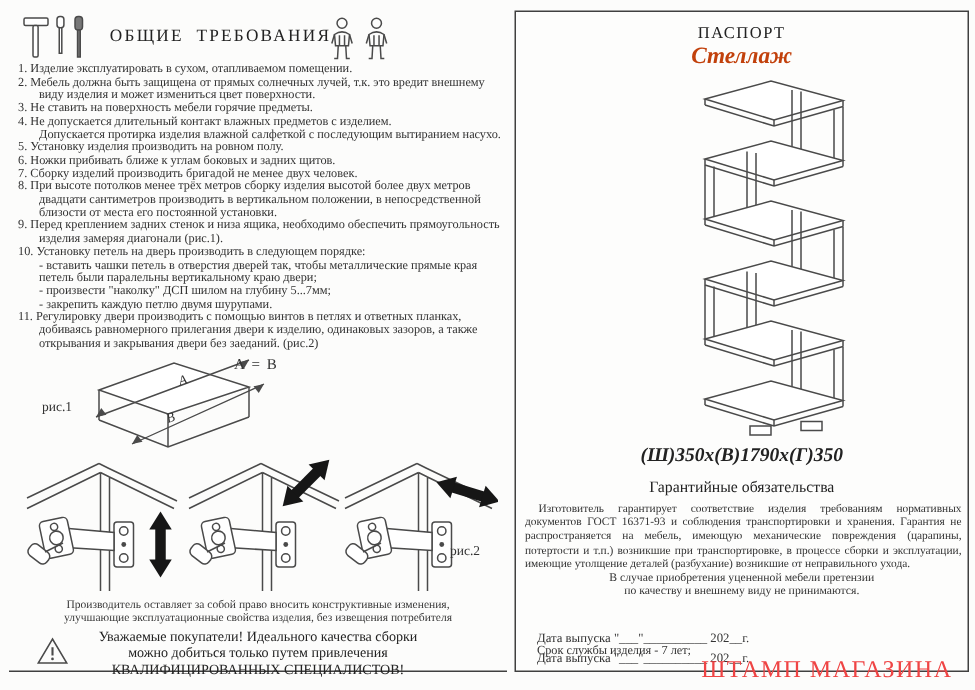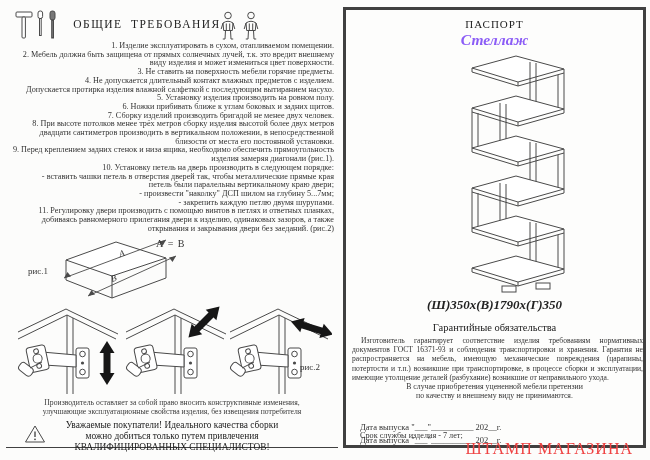--- a/index.html
+++ b/index.html
@@ -3,34 +3,34 @@
 <meta charset="utf-8">
 <style>
   html,body{margin:0;padding:0;}
   body{
     width:650px;height:460px;position:relative;overflow:hidden;
     background:#fcfcfb;color:#333;
     font-family:"Liberation Serif","DejaVu Serif",serif;
   }
   .panel{position:absolute;box-sizing:border-box;}
   #left-panel{left:6px;top:6px;width:332px;height:442px;border-bottom:1px solid #404040;}
-  #right-panel{left:343px;top:7px;width:303px;height:441px;border:3px solid #404040;background:#fdfdfc;}
+  #right-panel{left:343px;top:7px;width:303px;height:441px;border:1px solid #404040;background:#fdfdfc;}
   .abs{position:absolute;}
   .ctr{text-align:center;width:100%;left:0;}
   .pre{white-space:pre-line;}
   #gen-title{top:12px;left:56px;width:170px;text-align:center;font-size:11.5px;letter-spacing:1.5px;word-spacing:4px;color:#222;}
-  #gen-list{left:6px;top:36px;width:322px;font-size:8.2px;line-height:8.7px;text-align:right;}
+  #gen-list{left:6px;top:36px;width:322px;font-size:8.2px;line-height:8.7px;}
   .gen-item{padding-left:14px;text-indent:-14px;white-space:pre-line;}
   #fig1-label{left:22px;top:260px;font-size:9px;}
   #fig1-formula{left:150px;top:232px;font-size:10px;letter-spacing:1px;}
   #fig2-label{left:294px;top:356px;font-size:9px;}
   #manufacturer-note{top:392px;font-size:7.7px;line-height:9px;color:#3a3a3a;}
   #warning-text{top:414px;font-size:9.4px;line-height:11px;color:#222;}
   #passport-label{top:8px;font-size:11px;letter-spacing:1px;color:#222;}
-  #product-name{top:21px;font-size:15.5px;font-weight:bold;font-style:italic;color:#8b5cf6;}
+  #product-name{top:21px;font-size:15.5px;font-weight:bold;font-style:italic;color:#c2410c;}
   #dimensions{top:287px;font-size:13px;font-weight:bold;font-style:italic;color:#222;}
   #warranty-title{top:312px;font-size:10.5px;color:#222;}
   #warranty-text{left:6px;top:326px;width:291px;font-size:7.6px;line-height:9.2px;text-align:justify;text-indent:9px;}
   #discount-note{top:372px;font-size:7.8px;line-height:9.4px;}
   .fact{left:14px;font-size:8.2px;}
   #service-life{top:389px;margin-top:32px;}
   #warranty-period{top:399px;}
   .date-line{left:14px;font-size:8.5px;}
   #release-date-1{top:412px;}
   #release-date-2{top:425px;}

